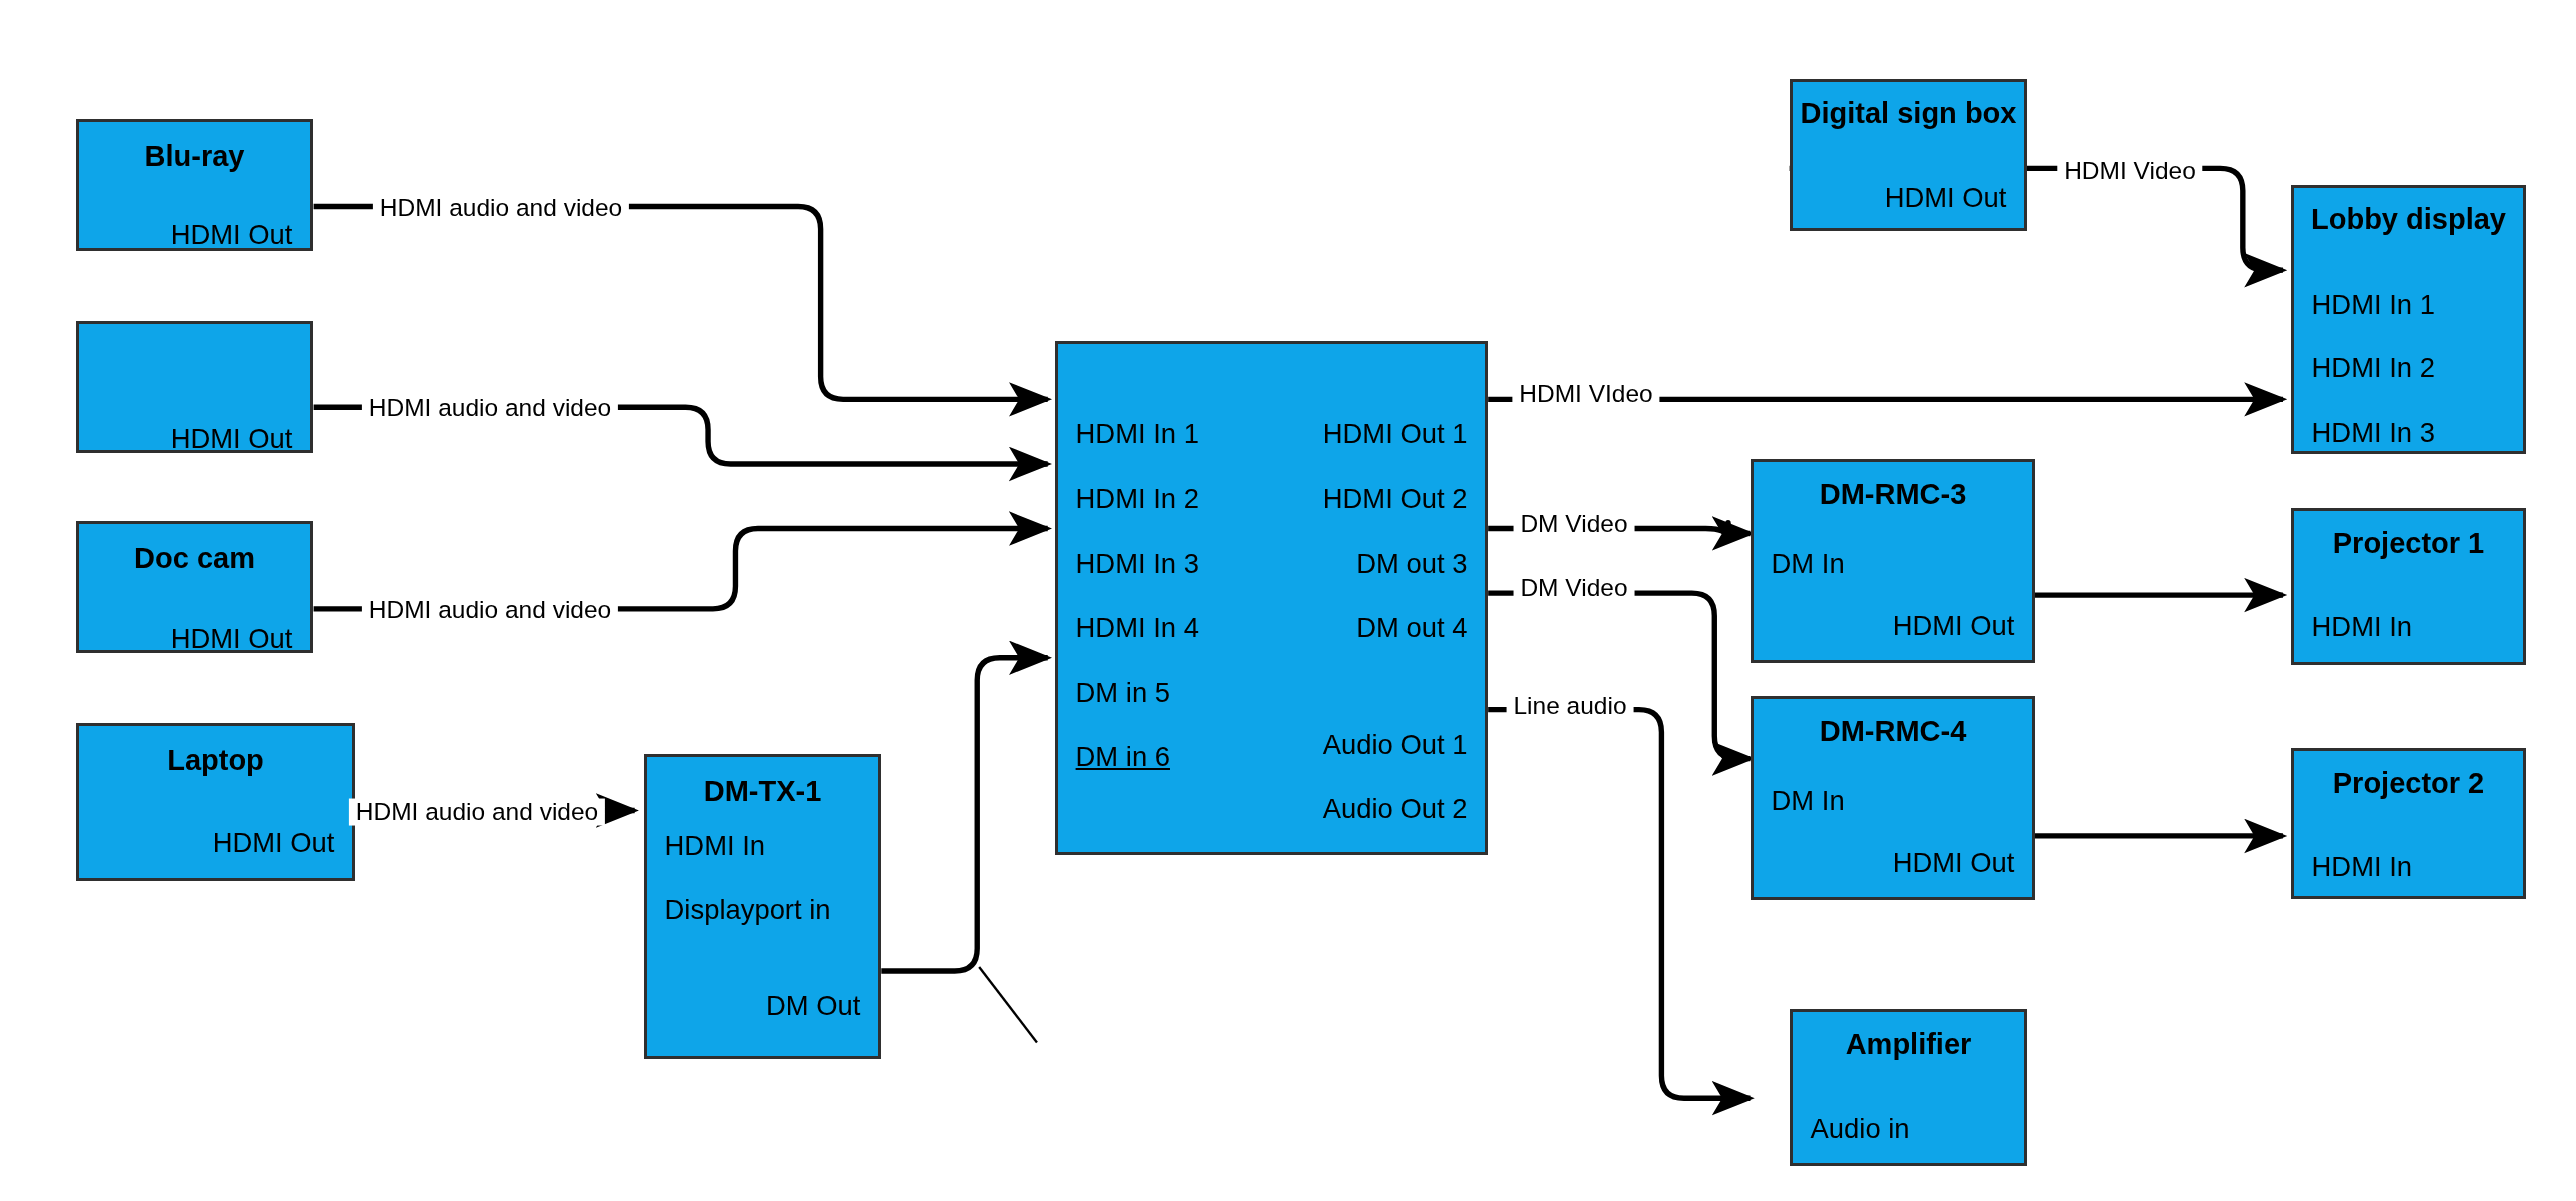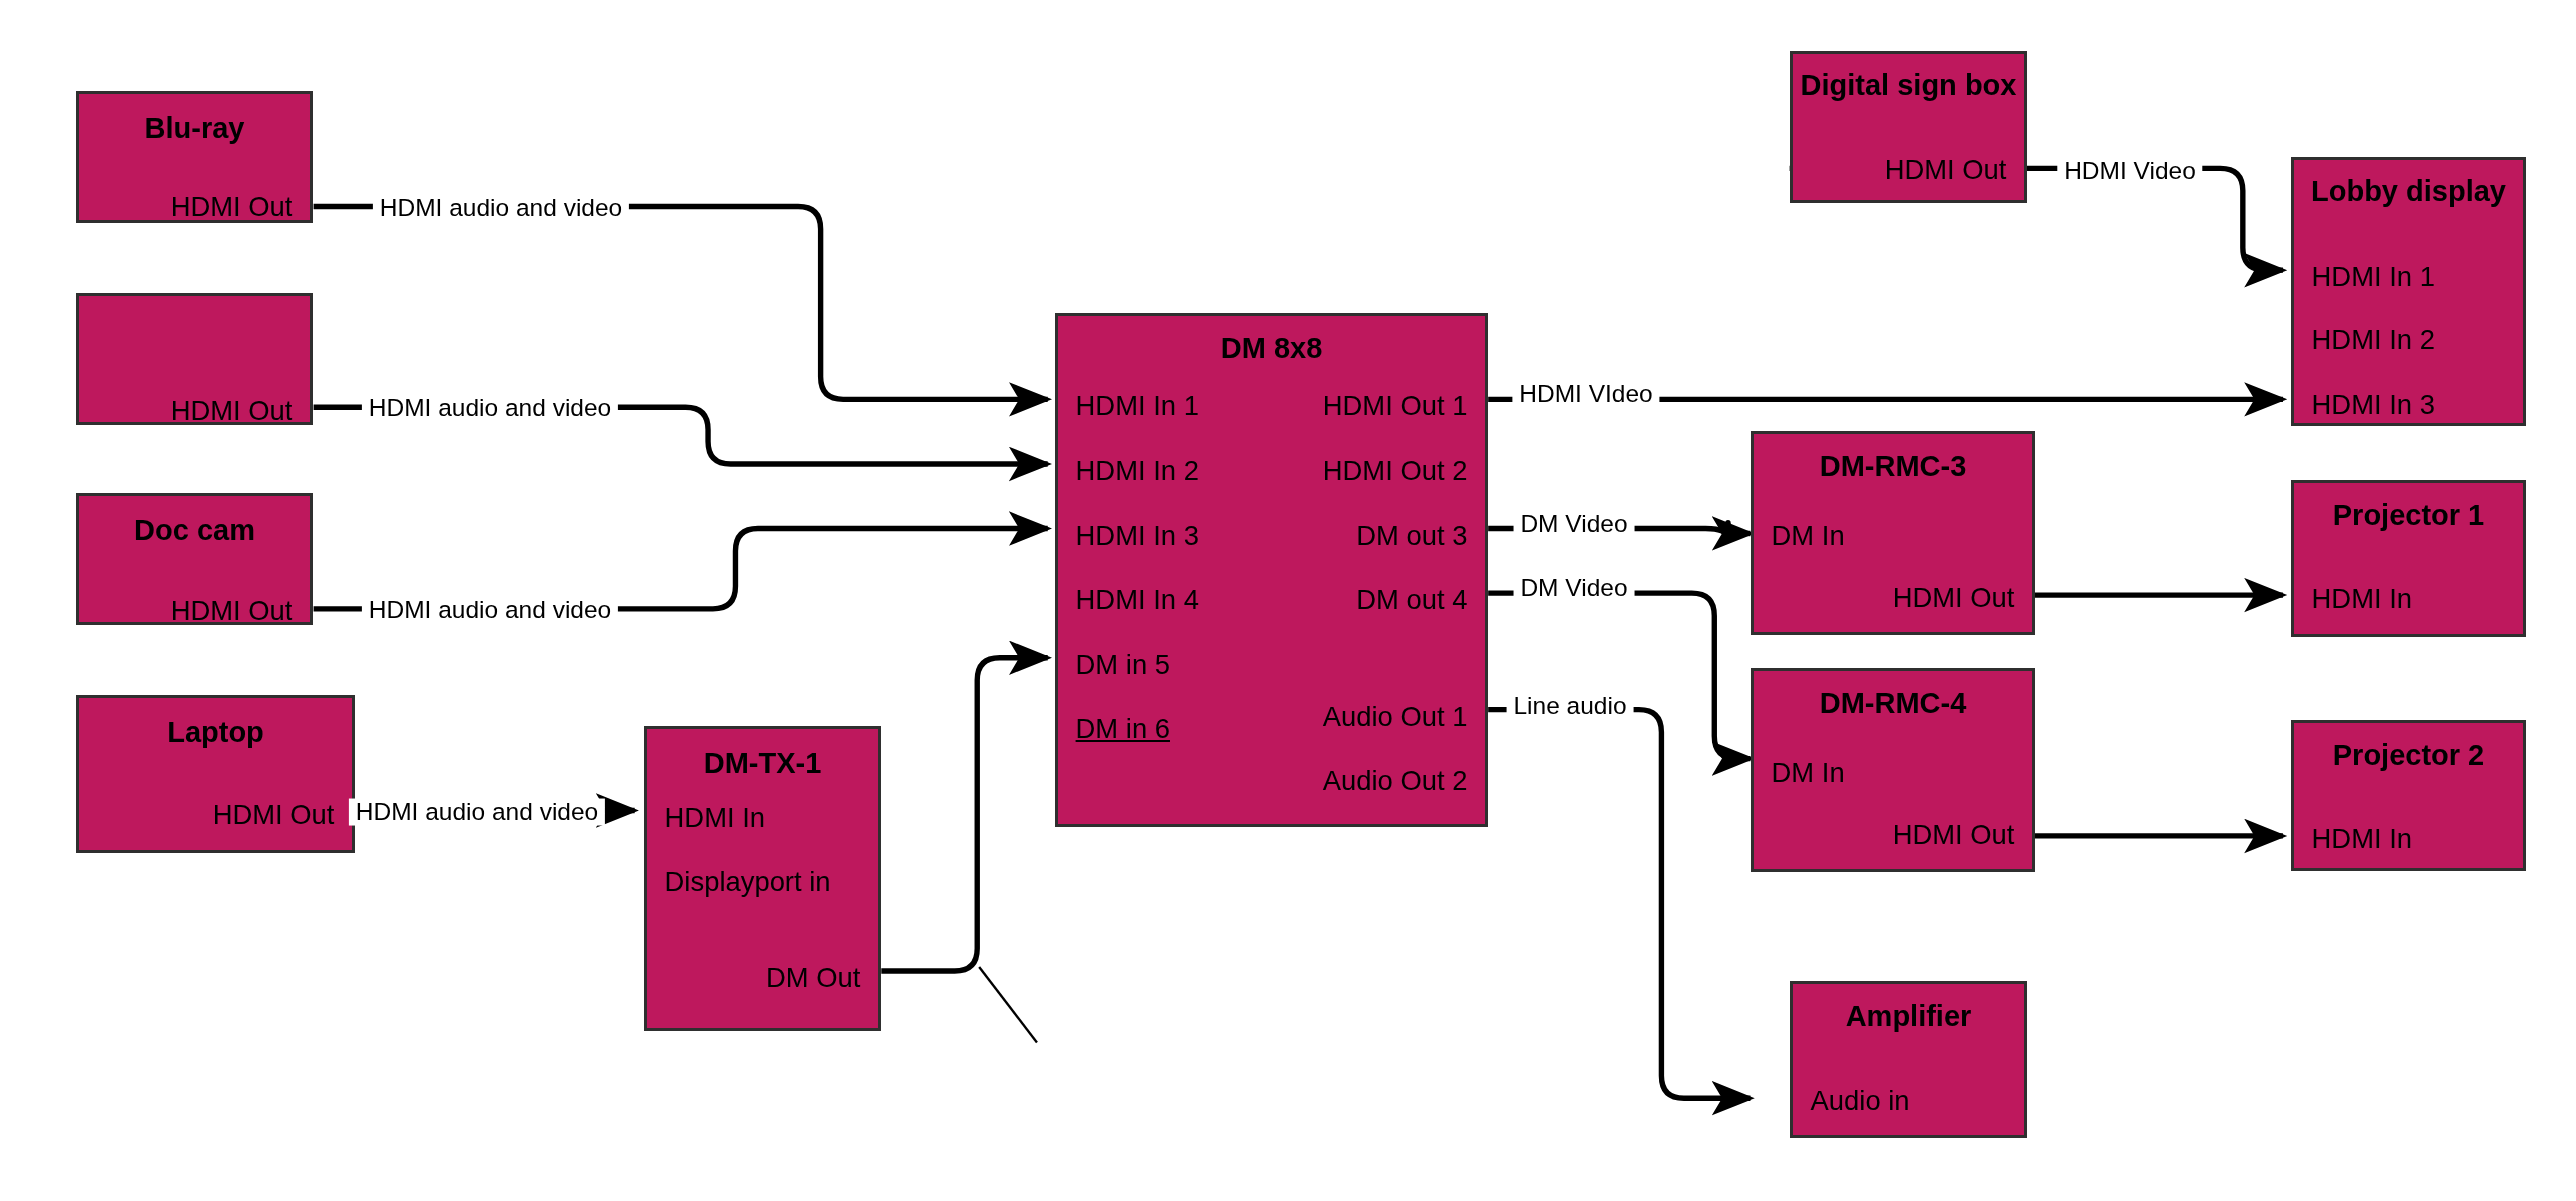--- a/index.html
+++ b/index.html
@@ -21,22 +21,23 @@
     left: 0;
     top: 0;
     width: 2576px;
     height: 1201px;
     pointer-events: none;
   }
   .node {
     position: absolute;
     box-sizing: border-box;
     border: 3.9px solid #2f2f2f;
-    background: #be185d;
+    background: #0ea5e9;
     z-index: 2;
+    margin-top: 28px;
   }
   .node.dashed {
     border: 2.9px dashed #4a4a4a;
     z-index: 3;
   }
   .node-title {
     position: absolute;
     left: 0;
     right: 0;
     text-align: center;
@@ -135,21 +136,20 @@
   </div>
 
   <div class="node" style="left:644px; top:726px; width:237px; height:305px;">
     <div class="node-title" style="top:17.6px;">DM-TX-1</div>
     <div class="port left" style="top:75px;">HDMI In</div>
     <div class="port left" style="top:139px;">Displayport in</div>
     <div class="port right" style="top:235px;">DM Out</div>
   </div>
 
   <div class="node" style="left:1055px; top:313px; width:433px; height:514px;">
-    <div class="node-title" style="top:15.7px;">DM 8x8</div>
 
     <div class="port left" style="top:76px;">HDMI In 1</div>
     <div class="port left" style="top:141px;">HDMI In 2</div>
     <div class="port left" style="top:206px;">HDMI In 3</div>
     <div class="port left" style="top:270px;">HDMI In 4</div>
     <div class="port left" style="top:335px;">DM in 5</div>
     <div class="port left" style="top:399px;text-decoration:underline;">DM in 6</div>
 
     <div class="port right" style="top:76px;">HDMI Out 1</div>
     <div class="port right" style="top:141px;">HDMI Out 2</div>

